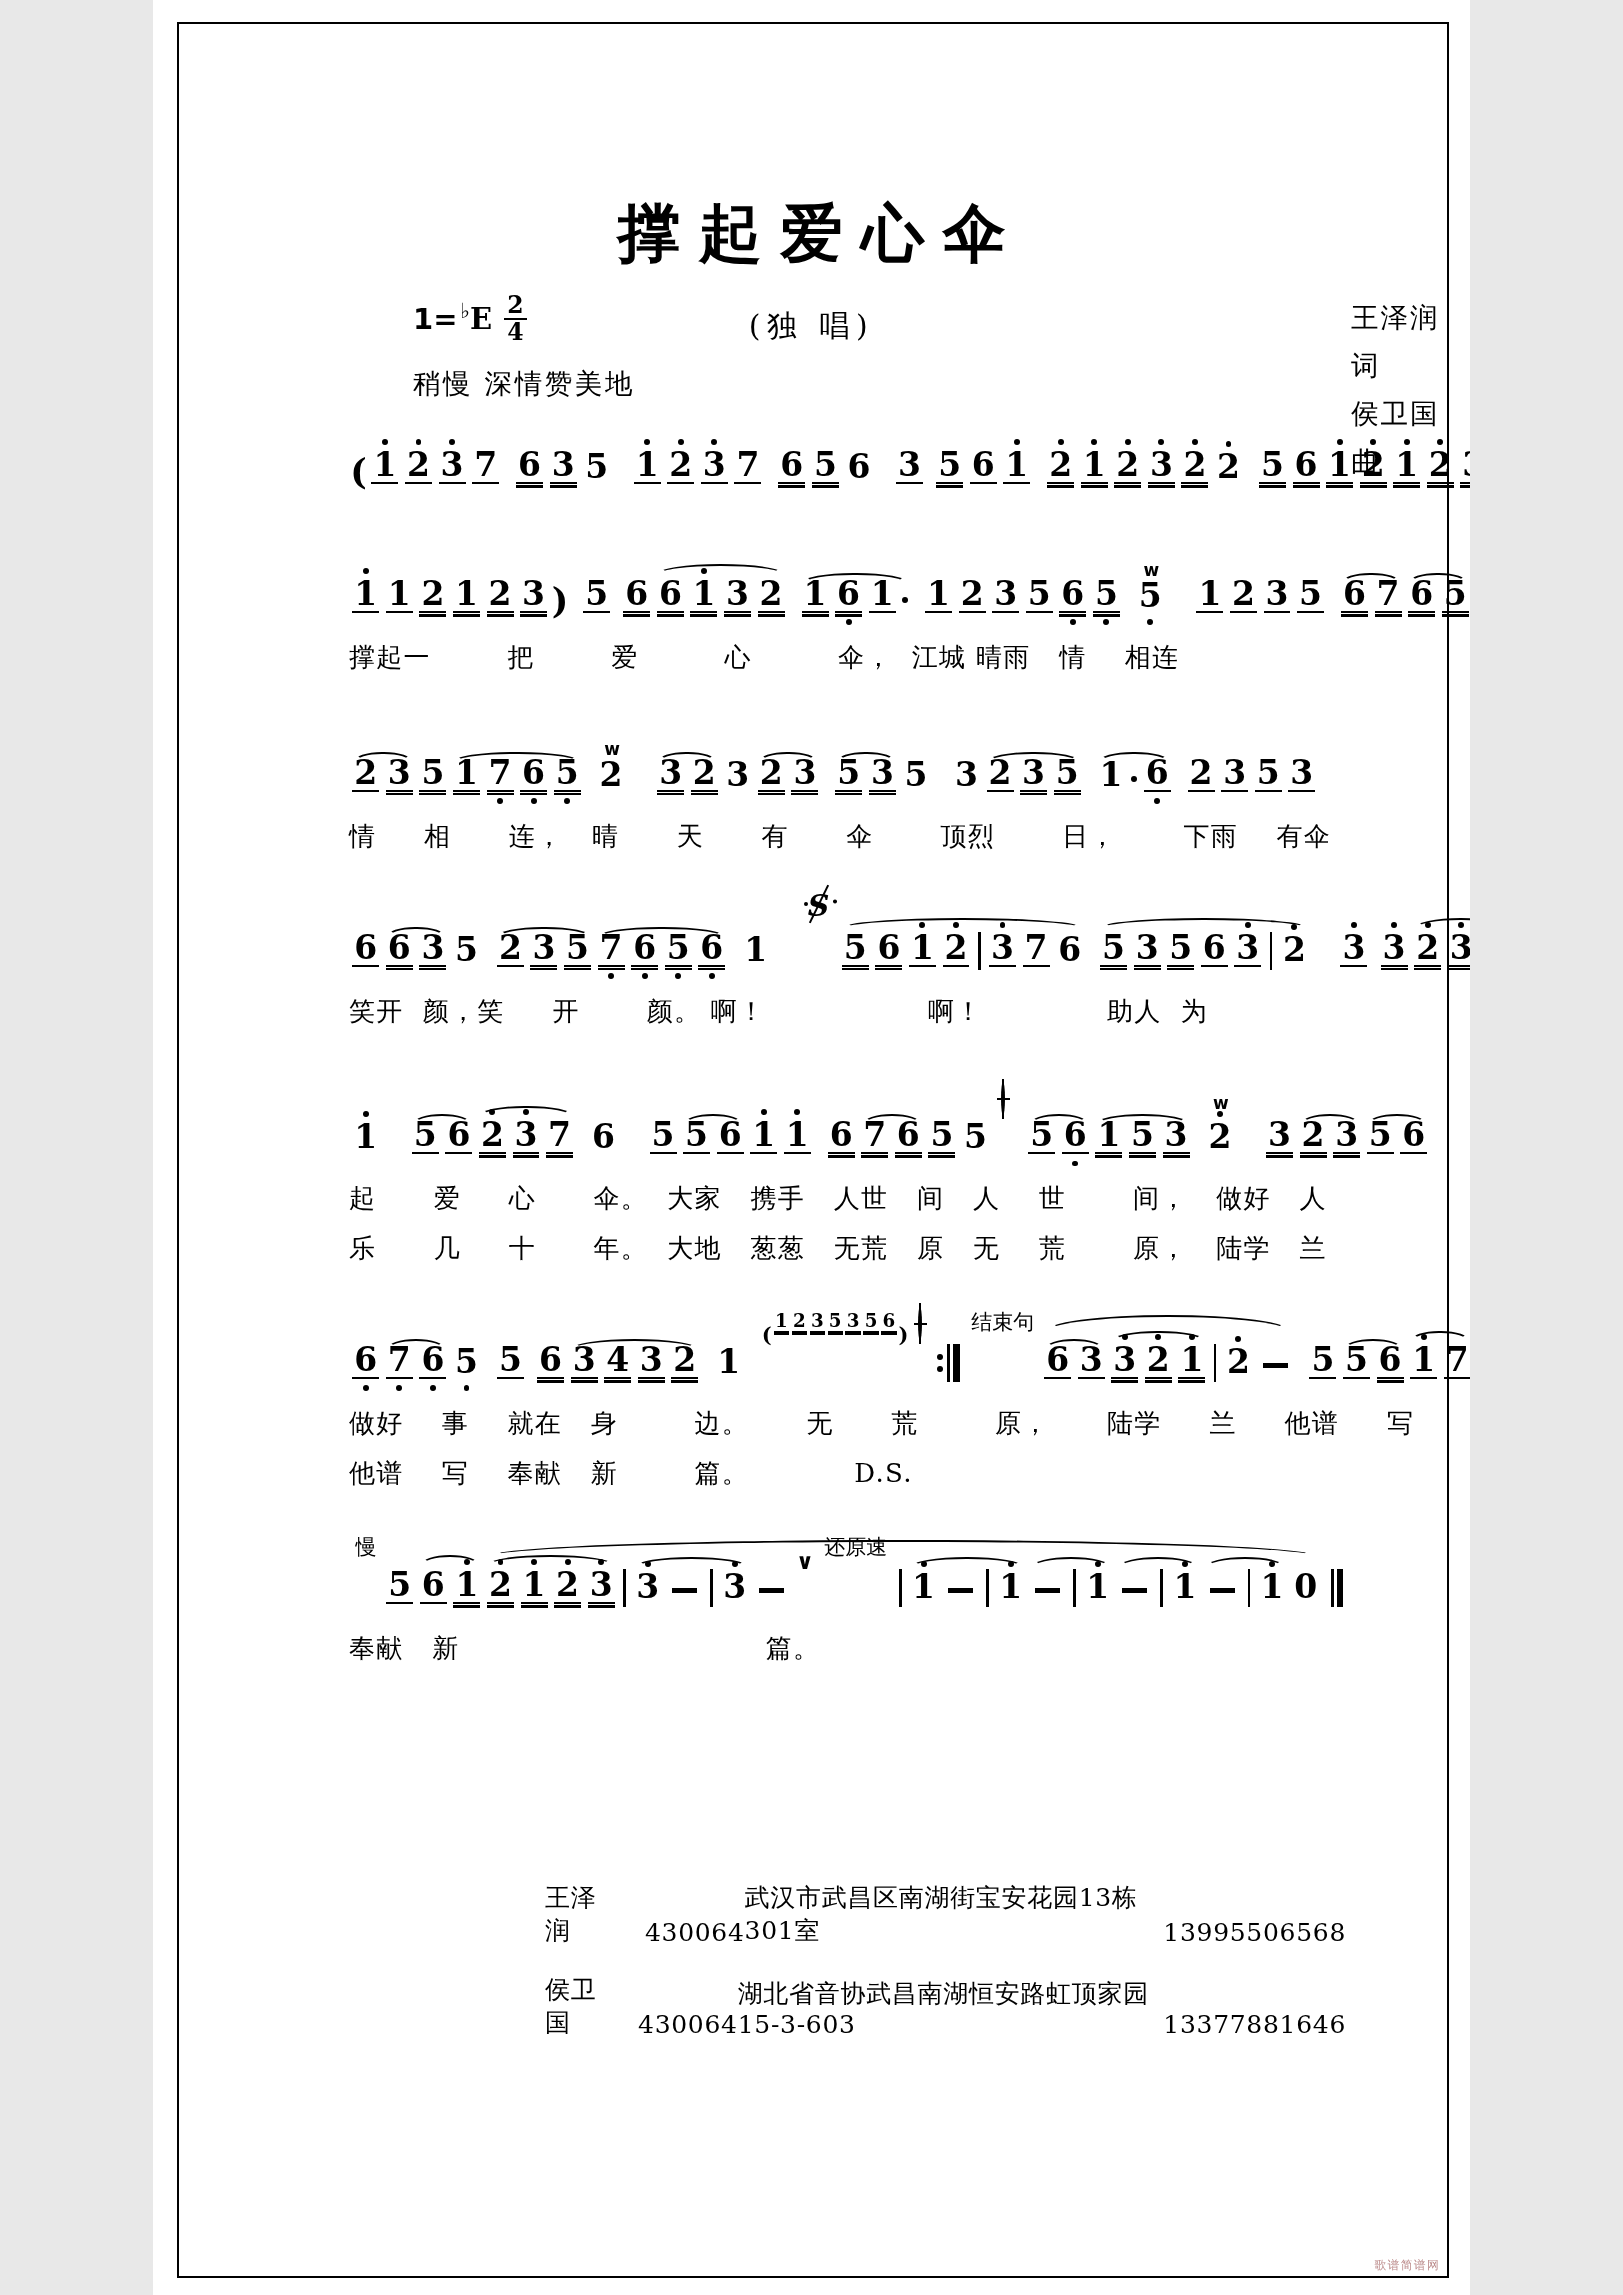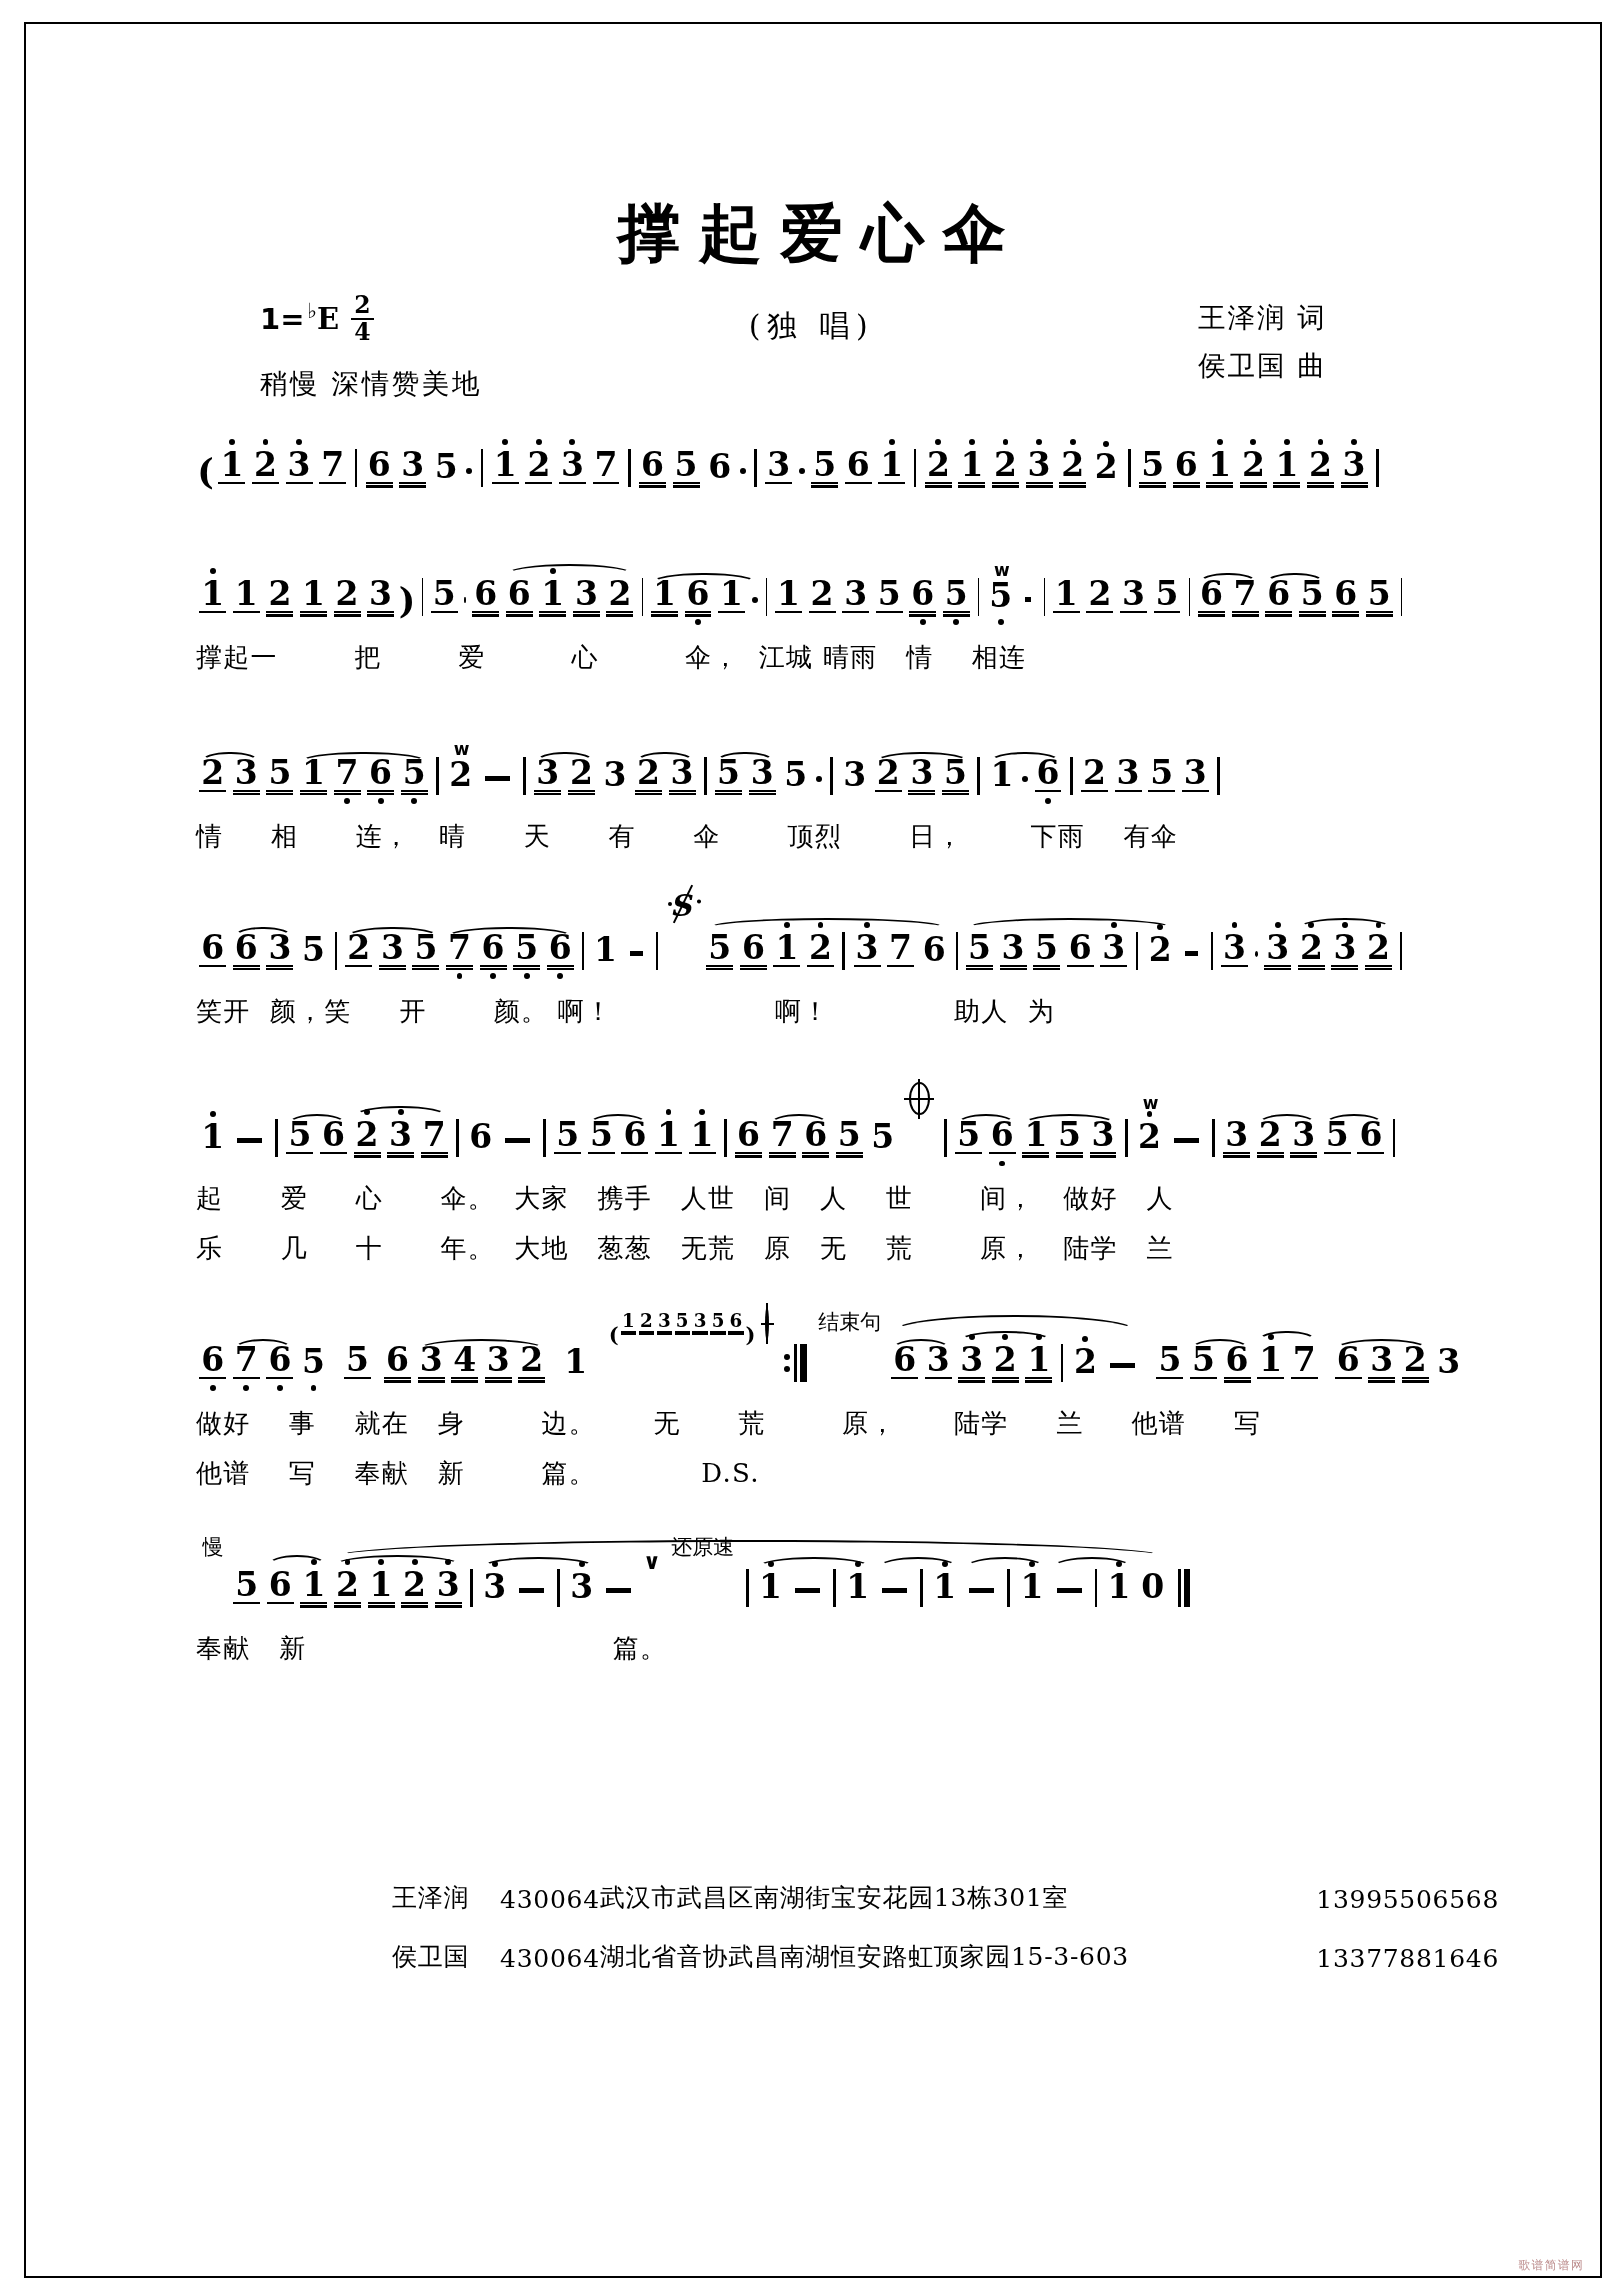--- a/index.html
+++ b/index.html
@@ -1,16 +1,16 @@
 <!DOCTYPE html>
 <html style="font-size:10.5px"><head>
 <meta charset="utf-8">
 <style>
   html,body{margin:0;padding:0;background:#e8e8e8}
-  .page{position:relative;width:1623px;height:2295px;margin:0 auto;background:#fff;
+  .page{position:relative;width:1317px;height:2295px;margin:0 auto;background:#fff;
         font-family:"DejaVu Serif",serif;color:#000;overflow:hidden}
   .frame{position:absolute;left:23.5px;top:22px;right:21px;bottom:17px;border:2.6px solid #000;pointer-events:none}
   .title{position:absolute;top:191px;left:0;right:0;margin:0;text-align:center;
          font:700 63px "DejaVu Serif",serif;letter-spacing:18.3px;text-indent:18.3px}
   .subtitle{position:absolute;top:306px;left:0;right:0;text-align:center;
             font:400 30px "DejaVu Serif",serif;letter-spacing:6.5px}
   .keyblock{position:absolute;top:293px;left:260px;display:flex;align-items:center;font-weight:700}
   .kpre{font:700 29px "DejaVu Sans",sans-serif}
   .kflat{font:700 21px "DejaVu Serif",serif;transform:translateY(-7.8px);margin-left:2.6px}
   .klet{font:700 29px "DejaVu Serif",serif}
@@ -59,21 +59,21 @@
   .grp{position:relative;display:inline-flex;align-items:flex-end}
   .arc{position:absolute;left:4.6px;right:4.6px;top:-2.6px;height:15.7px;border:2.6px solid transparent;
        border-top-color:#000;border-radius:50%;pointer-events:none}
   .grp.deep>.arc{top:-18.3px;height:29px}
   .lyr{font:400 26px "DejaVu Serif",serif;white-space:pre;margin-top:15px;letter-spacing:1.3px}
   .footer{position:absolute;top:1881px;left:392px;right:124px}
   .frow{display:flex;align-items:flex-end;font:400 25px "DejaVu Serif",serif;margin-bottom:26px;letter-spacing:0.7px}
   .fcode{margin-left:31px}
   .faddr{}
   .ftel{margin-left:auto}
-  .watermark{position:absolute;right:39px;bottom:21px;font:400 11.8px "DejaVu Serif",serif;color:#bb8a8a;letter-spacing:1.3px}
+  .watermark{position:absolute;right:30px;bottom:21px;font:400 11.8px "DejaVu Serif",serif;color:#bb8a8a;letter-spacing:1.3px}
 </style>
 </head>
 <body>
 
 <div class="page">
   <div class="frame"></div>
 
   <h1 class="title">撑起爱心伞</h1>
   <div class="subtitle">(独  唱)</div>
 

